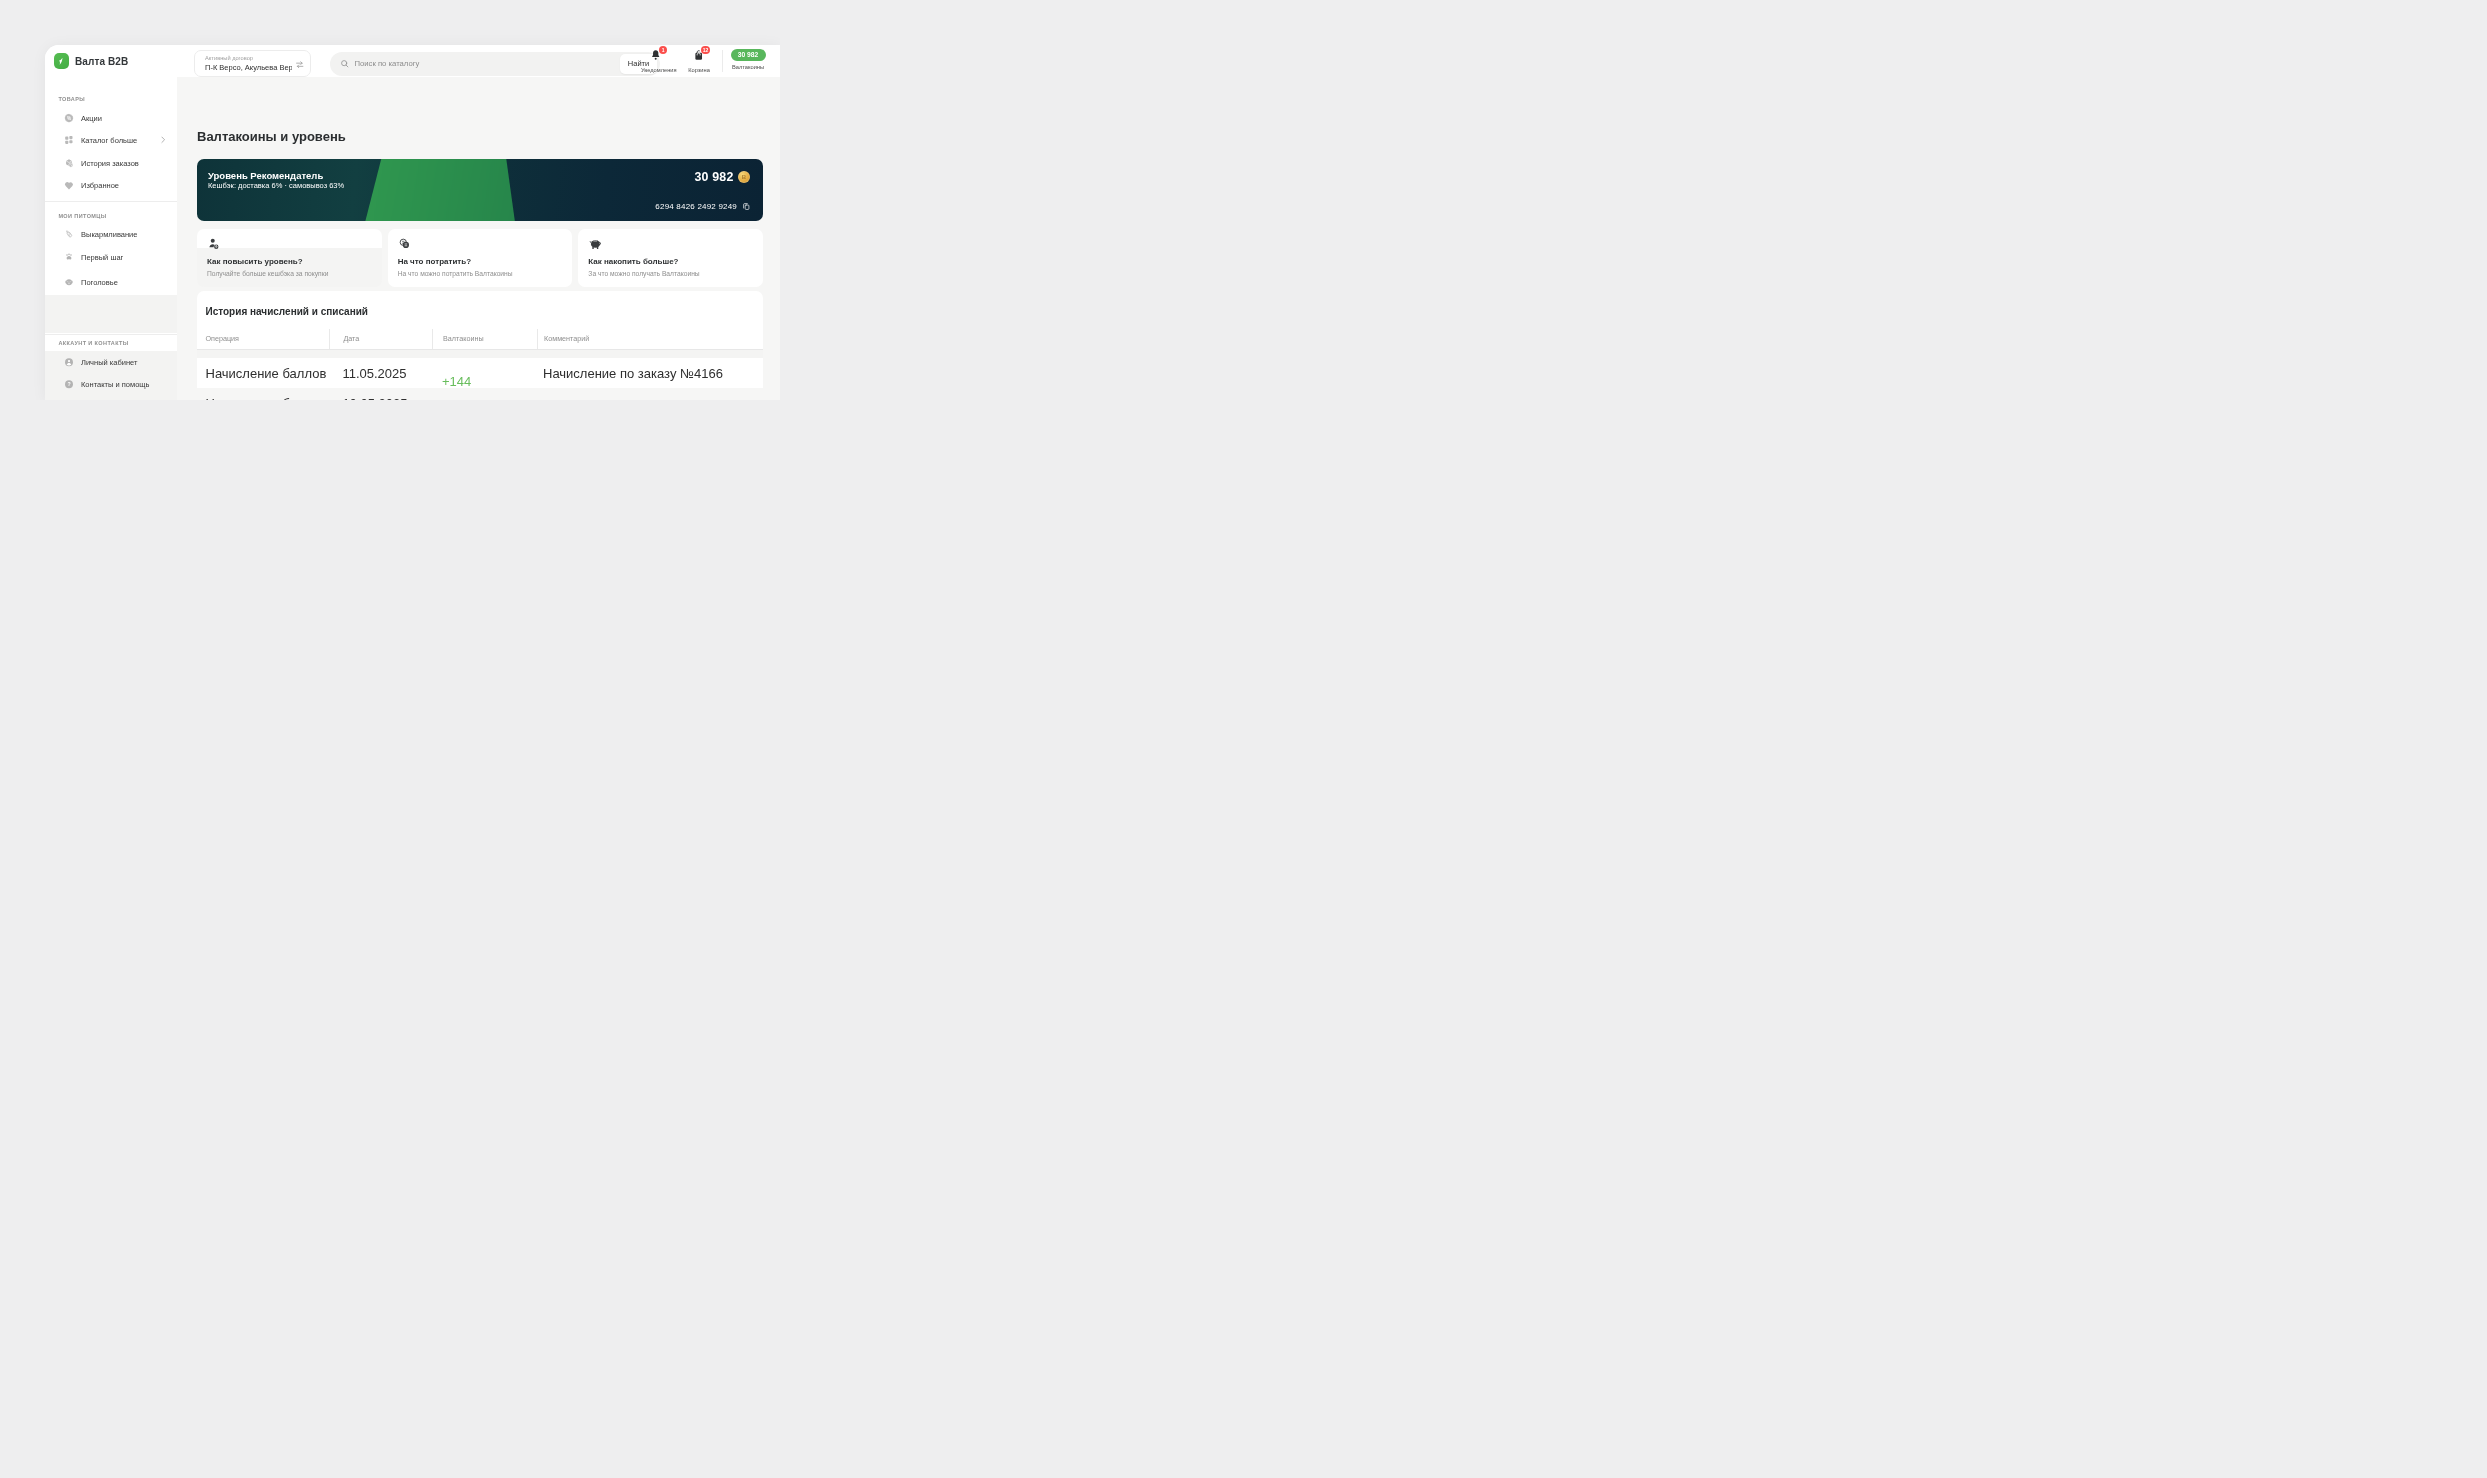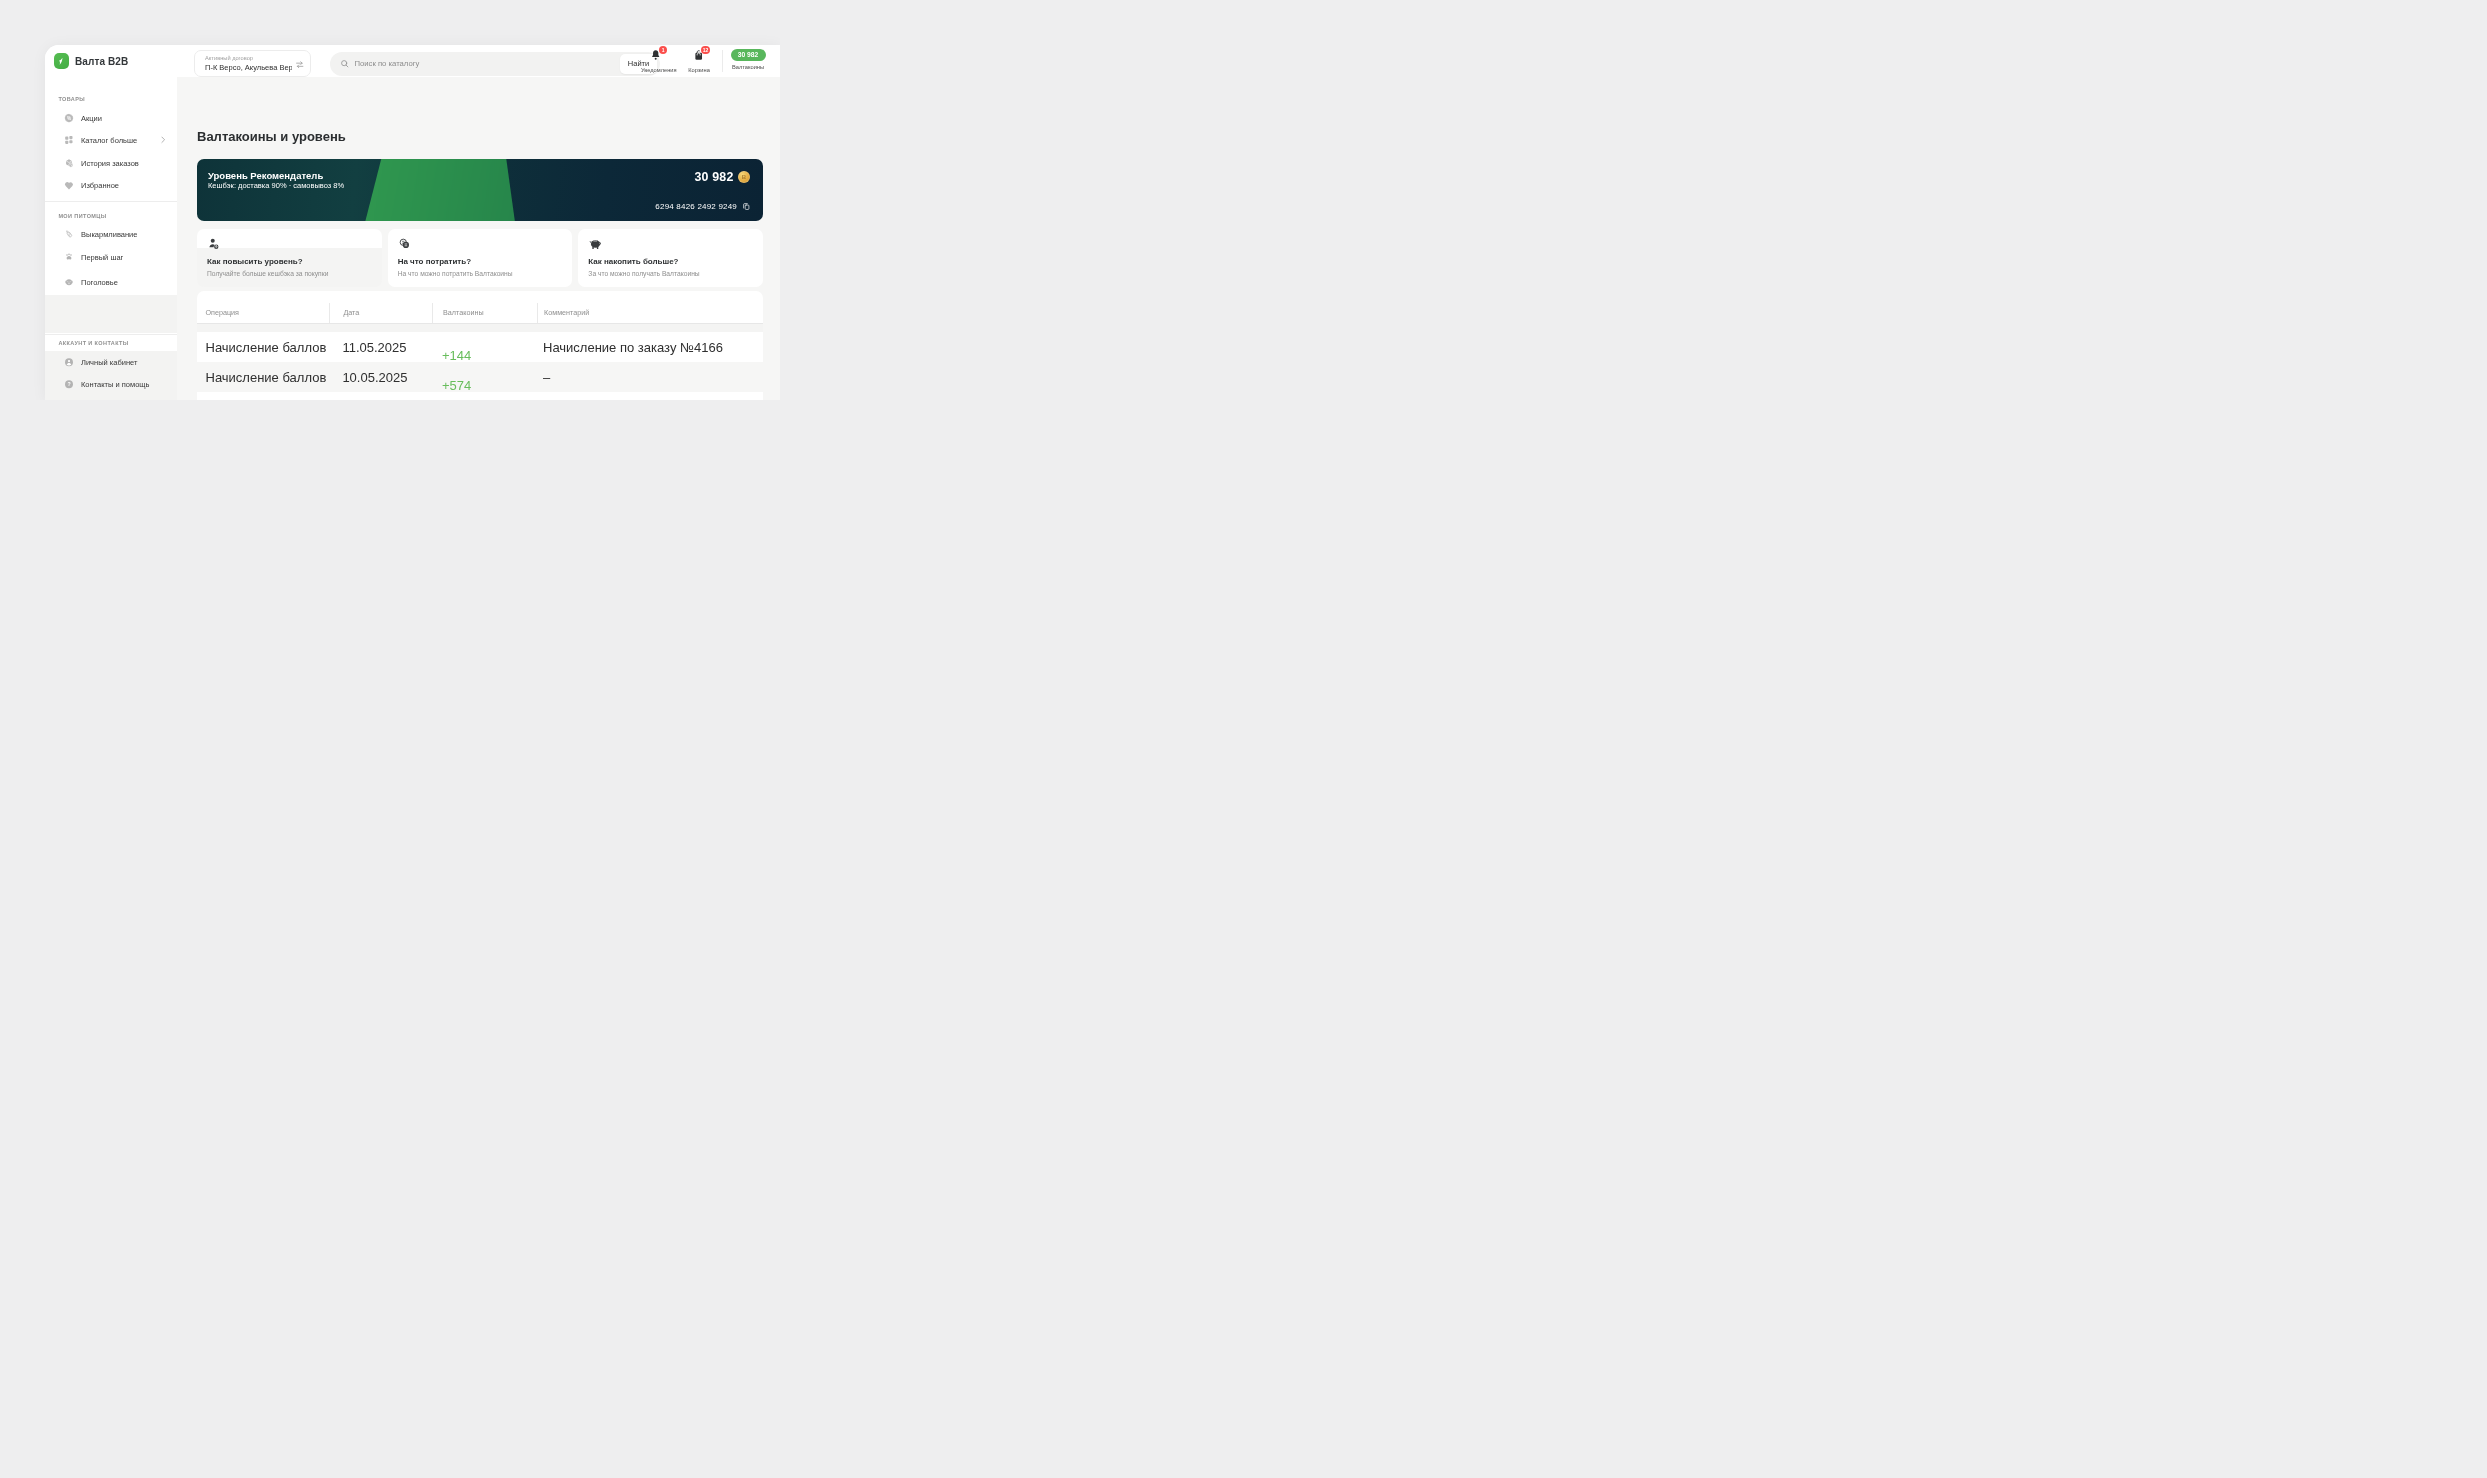--- a/index.html
+++ b/index.html
@@ -310,21 +310,21 @@
     </div>
 
     <div class="main">
       <div class="page-title">Валтакоины и уровень</div>
 
       <div class="banner">
         <div class="banner-band"></div>
         <div class="banner-inner">
           <div class="banner-left">
             <div class="banner-level">Уровень Рекомендатель</div>
-            <div class="banner-cashback">Кешбэк: доставка 90% · самовывоз 8%</div>
+            <div class="banner-cashback">Кешбэк: доставка 6% · самовывоз 63%</div>
           </div>
           <div class="banner-right">
             <div class="balance-row">
               <span class="banner-balance">30 982</span>
               <span class="coin">В</span>
             </div>
             <div class="card-number-row">
               <span class="banner-card-number">6294 8426 2492 9249</span>
               <span>
                 <svg width="8.5" height="8.5" viewBox="0 0 24 24" fill="none" stroke="#ffffff" stroke-width="1.9" stroke-linecap="round">
@@ -375,20 +375,21 @@
               <circle cx="24.6" cy="13.2" r="0.9" fill="#fff"></circle>
               <path d="M12 8.3h6" stroke="#fff" stroke-width="1.5" stroke-linecap="round"></path>
             </svg>
           </div>
           <div class="ic-title">Как накопить больше?</div>
           <div class="ic-sub">За что можно получать Валтакоины</div>
         </div>
       </div>
 
       <div class="table-card">
+        <div class="table-title">История начислений и списаний</div>
 
         <div class="t-grid t-head">
           <div class="th c1">Операция</div>
           <div class="th c2">Дата</div>
           <div class="th c3">Валтакоины</div>
           <div class="th c4">Комментарий</div>
         </div>
         <div class="t-gap"></div>
 
         <div class="t-grid tr">

